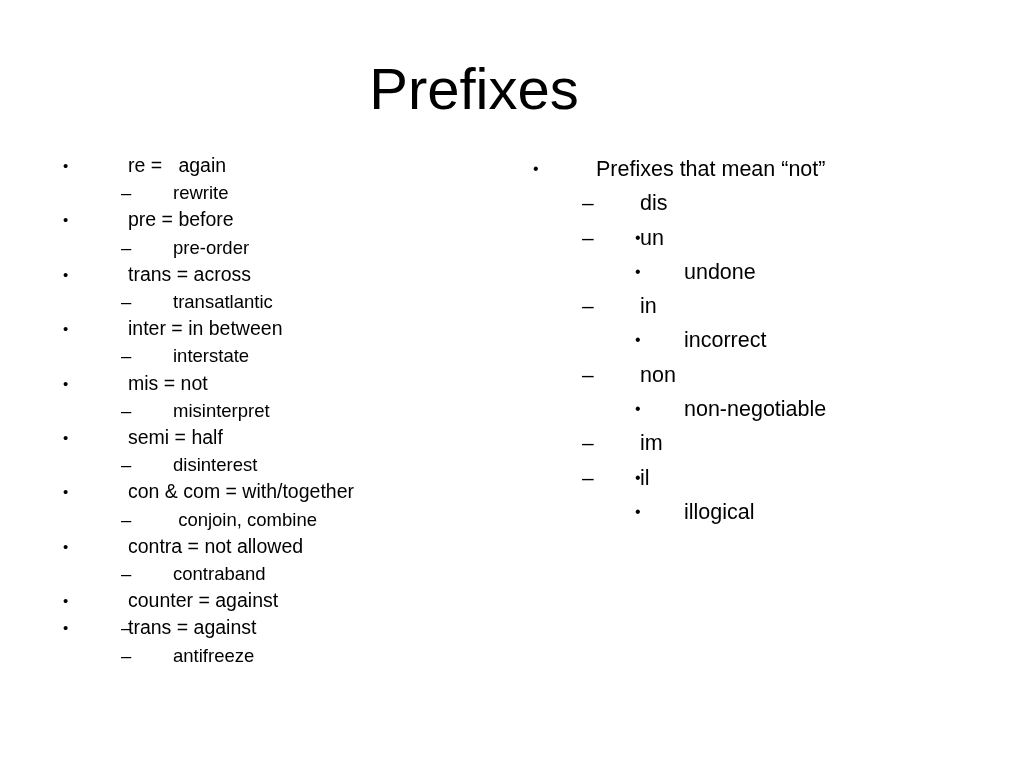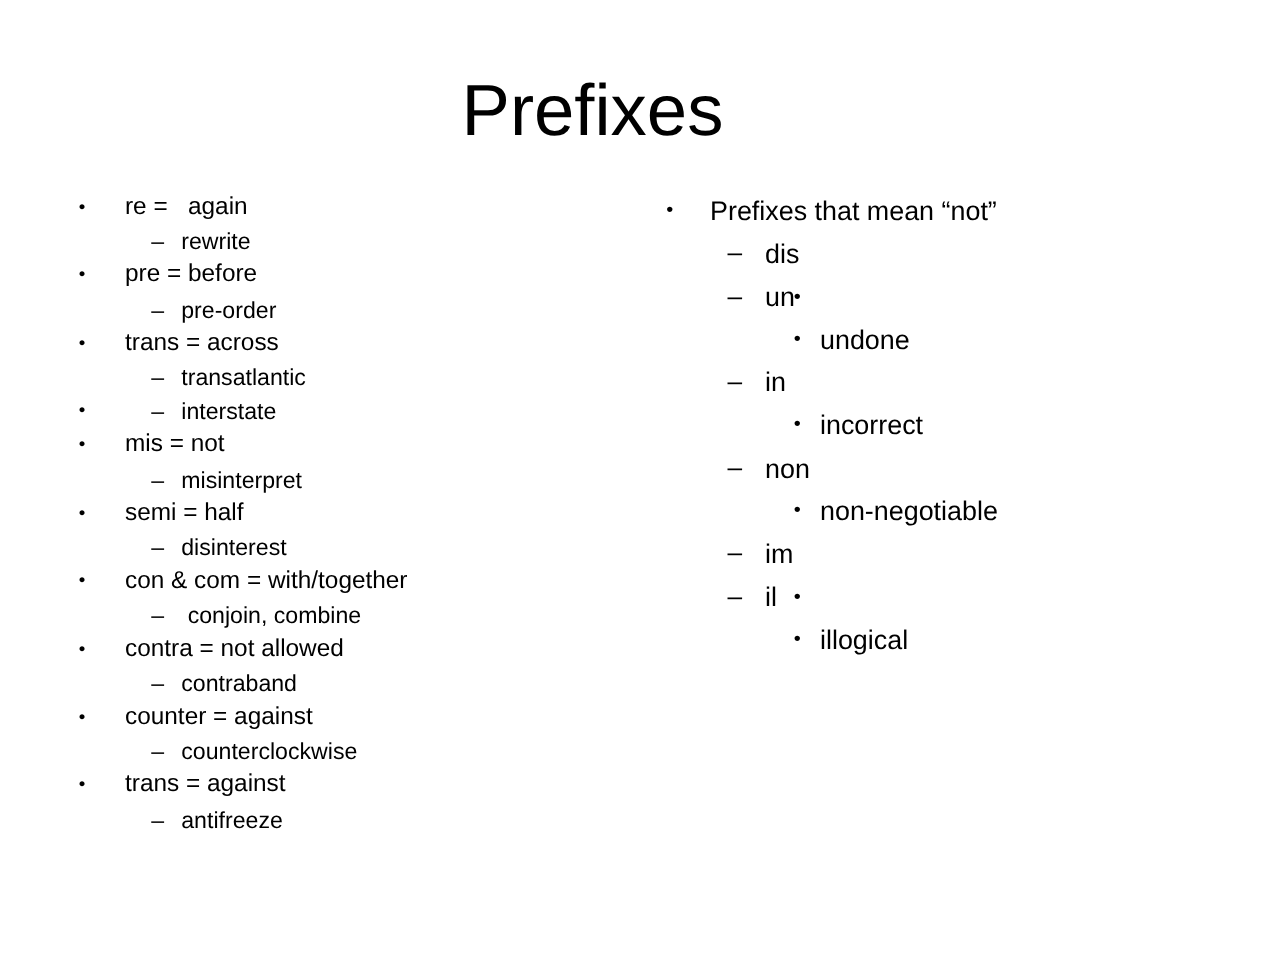--- a/index.html
+++ b/index.html
@@ -55,20 +55,21 @@
   }
   .line .marker {
     position: absolute;
     top: 0;
     display: inline-block;
     text-align: left;
   }
   .line .txt {
     display: inline-block;
     white-space: pre;
+    margin-left: 28px;
   }
 
   
   .col-left .lvl1 {
     font-size: 19.5px;
     line-height: 27.2px;
     padding-left: 45px;
   }
   .col-left .lvl1 .marker {
     left: 8px;
@@ -125,32 +126,32 @@
 
 <div class="body-area">
 
   <div class="column col-left">
       <div class="line lvl1"><span class="marker">•</span><span class="txt">re =   again</span></div>
       <div class="line lvl2"><span class="marker">–</span><span class="txt">rewrite</span></div>
       <div class="line lvl1"><span class="marker">•</span><span class="txt">pre = before</span></div>
       <div class="line lvl2"><span class="marker">–</span><span class="txt">pre-order</span></div>
       <div class="line lvl1"><span class="marker">•</span><span class="txt">trans = across</span></div>
       <div class="line lvl2"><span class="marker">–</span><span class="txt">transatlantic</span></div>
-      <div class="line lvl1"><span class="marker">•</span></div>
+      <div class="line lvl1"><span class="marker">•</span><span class="txt">inter = in between</span></div>
       <div class="line lvl2"><span class="marker">–</span><span class="txt">interstate</span></div>
       <div class="line lvl1"><span class="marker">•</span><span class="txt">mis = not</span></div>
       <div class="line lvl2"><span class="marker">–</span><span class="txt">misinterpret</span></div>
       <div class="line lvl1"><span class="marker">•</span><span class="txt">semi = half</span></div>
       <div class="line lvl2"><span class="marker">–</span><span class="txt">disinterest</span></div>
       <div class="line lvl1"><span class="marker">•</span><span class="txt">con &amp; com = with/together</span></div>
       <div class="line lvl2"><span class="marker">–</span><span class="txt"> conjoin, combine</span></div>
       <div class="line lvl1"><span class="marker">•</span><span class="txt">contra = not allowed</span></div>
       <div class="line lvl2"><span class="marker">–</span><span class="txt">contraband</span></div>
       <div class="line lvl1"><span class="marker">•</span><span class="txt">counter = against</span></div>
-      <div class="line lvl2"><span class="marker">–</span><span class="txt">counterclockwise</span></div>
+      <div class="line lvl2"><span class="marker">–</span></div>
       <div class="line lvl1"><span class="marker">•</span><span class="txt">trans = against</span></div>
       <div class="line lvl2"><span class="marker">–</span><span class="txt">antifreeze</span></div>
     </div>
 
   <div class="column col-right">
       <div class="line lvl1"><span class="marker">•</span><span class="txt">Prefixes that mean “not”</span></div>
       <div class="line lvl2"><span class="marker">–</span><span class="txt">dis</span></div>
       <div class="line lvl3"><span class="marker">•</span></div>
       <div class="line lvl2"><span class="marker">–</span><span class="txt">un</span></div>
       <div class="line lvl3"><span class="marker">•</span><span class="txt">undone</span></div>

